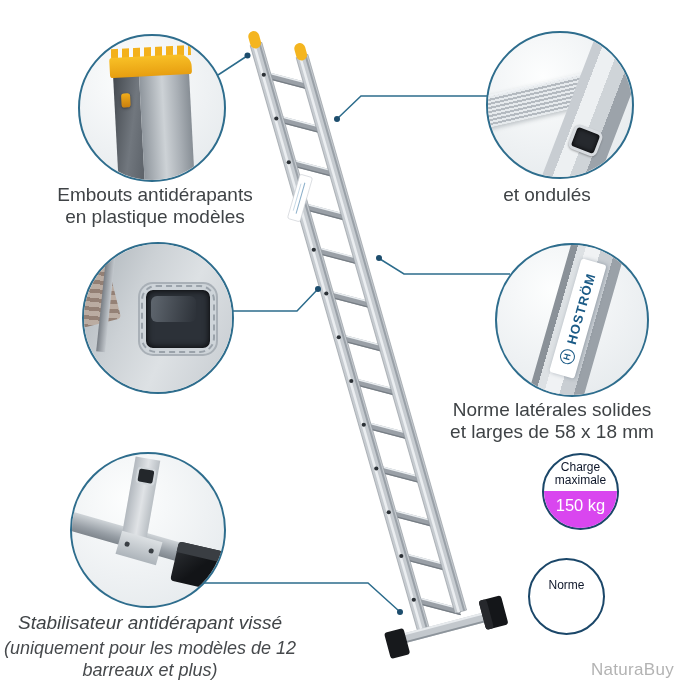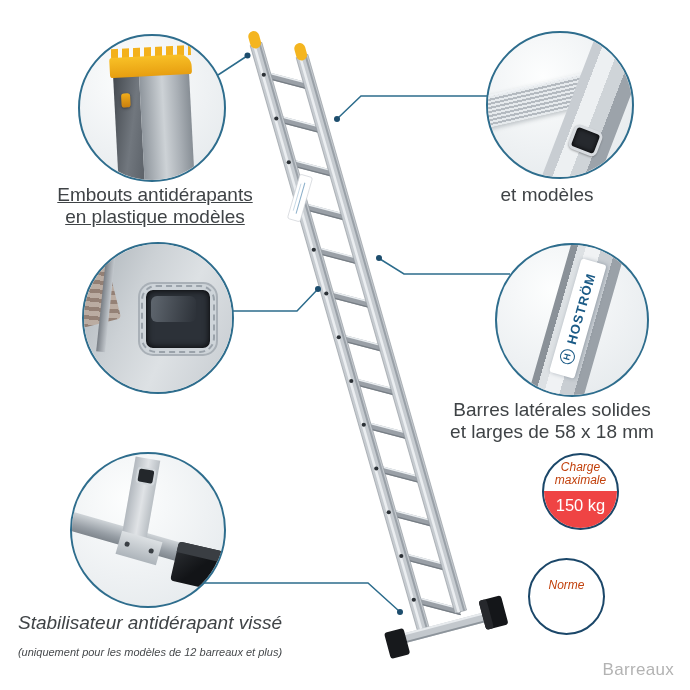--- a/index.html
+++ b/index.html
@@ -66,28 +66,28 @@
   .s5-bracket{position:absolute;left:46px;top:82px;width:42px;height:24px;transform:rotate(16deg);
               background:linear-gradient(#dde1e4,#adb4ba);}
   .s5-bracket::before,.s5-bracket::after{content:'';position:absolute;width:5px;height:5px;border-radius:50%;background:#3a3f44;top:9px;}
   .s5-bracket::before{left:6px;} .s5-bracket::after{right:6px;}
   .s5-foot{position:absolute;left:102px;top:92px;width:46px;height:40px;transform:rotate(13deg);border-radius:4px;
            background:linear-gradient(130deg,#2e3135,#121417 55%);}
   .s5-foot::before{content:'';position:absolute;left:0;top:0;width:100%;height:11px;background:#3a3e43;border-radius:4px 4px 0 0;}
 
   
   .callout-label{position:absolute;text-align:center;color:#3f4346;font-size:19px;line-height:1.18;z-index:2;}
-  .callout-label .sub{font-size:11px;margin-top:12px;color:#46494c;}
+  .callout-label .sub{font-size:18px;margin-top:4px;color:#46494c;}
 
   
   .badge{position:absolute;width:77px;height:77px;border-radius:50%;border:2.5px solid #1b4769;overflow:hidden;
          background:#fff;box-sizing:border-box;display:flex;flex-direction:column;z-index:2;}
   .badge-top{height:44%;display:flex;align-items:flex-end;justify-content:center;text-align:center;
-             font-size:12px;color:#c2410c;line-height:1.08;padding-bottom:4px;font-style:italic;}
-  .badge-bottom{flex:1;background:#ef4444;color:#fff;display:flex;align-items:center;justify-content:center;
+             font-size:12px;color:#0f172a;line-height:1.08;padding-bottom:4px;}
+  .badge-bottom{flex:1;background:#d946ef;color:#fff;display:flex;align-items:center;justify-content:center;
                 font-size:16.5px;padding-bottom:8px;}
 
   .watermark{position:absolute;right:16px;bottom:10px;color:#b3b3b3;font-size:17px;letter-spacing:.3px;z-index:2;}
 </style>
 </head>
 <body>
 
 <div class="canvas">
 
   <svg class="overlay" width="690" height="690" viewBox="0 0 690 690">
@@ -243,44 +243,44 @@
     <div class="scene">
       <div class="s5-tube"></div>
       <div class="s5-rail">
           <div class="s5-hole"></div>
         </div>
       <div class="s5-bracket"></div>
       <div class="s5-foot"></div>
     </div>
   </div>
 
-  <div class="callout-label" style="left:5px;top:184px;width:300px;text-decoration:underline;">
+  <div class="callout-label" style="left:5px;top:184px;width:300px;">
     <div>Embouts antidérapants</div>
     <div>en plastique modèles</div>
   </div>
 
   <div class="callout-label" style="left:417px;top:184px;width:260px;">
-    <div>et modèles</div>
+    <div>et ondulés</div>
   </div>
 
 
   <div class="callout-label" style="left:422px;top:399px;width:260px;">
-    <div>Barres latérales solides</div>
+    <div>Norme latérales solides</div>
     <div>et larges de 58 x 18 mm</div>
   </div>
 
   <div class="callout-label" style="left:0px;top:612px;width:300px;font-style:italic;">
     <div>Stabilisateur antidérapant vissé</div>
     <div class="sub">(uniquement pour les modèles de 12 barreaux et plus)</div>
   </div>
 
   <div class="badge" style="left:542px;top:453px;">
     <div class="badge-top">Charge maximale</div>
     <div class="badge-bottom">150 kg</div>
   </div>
 
   <div class="badge" style="left:528px;top:558px;">
     <div class="badge-top">Norme</div>
   </div>
 
-  <div class="watermark">Barreaux</div>
+  <div class="watermark">NaturaBuy</div>
 
 </div>
 
 </body></html>

